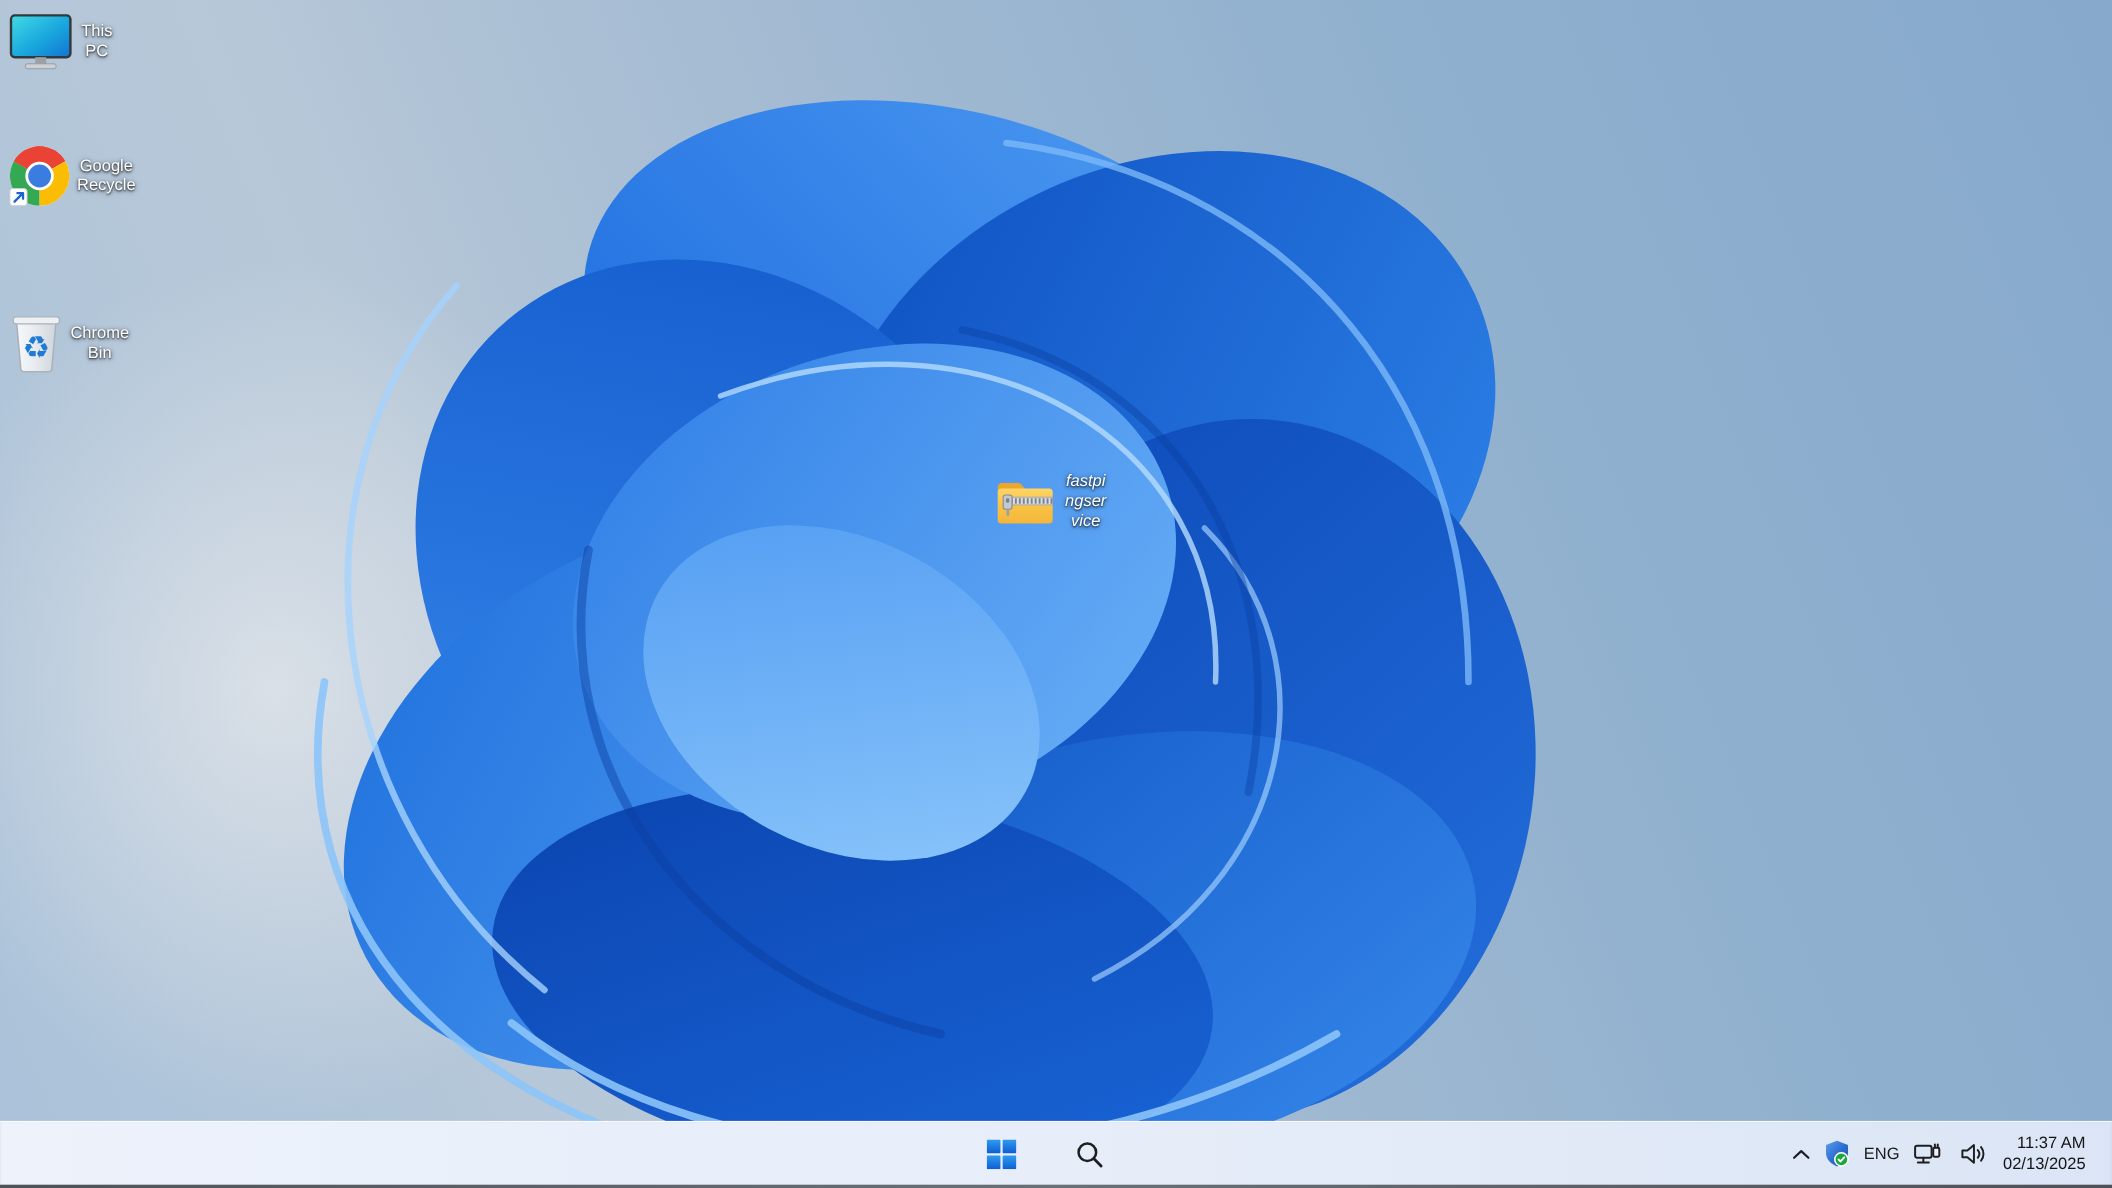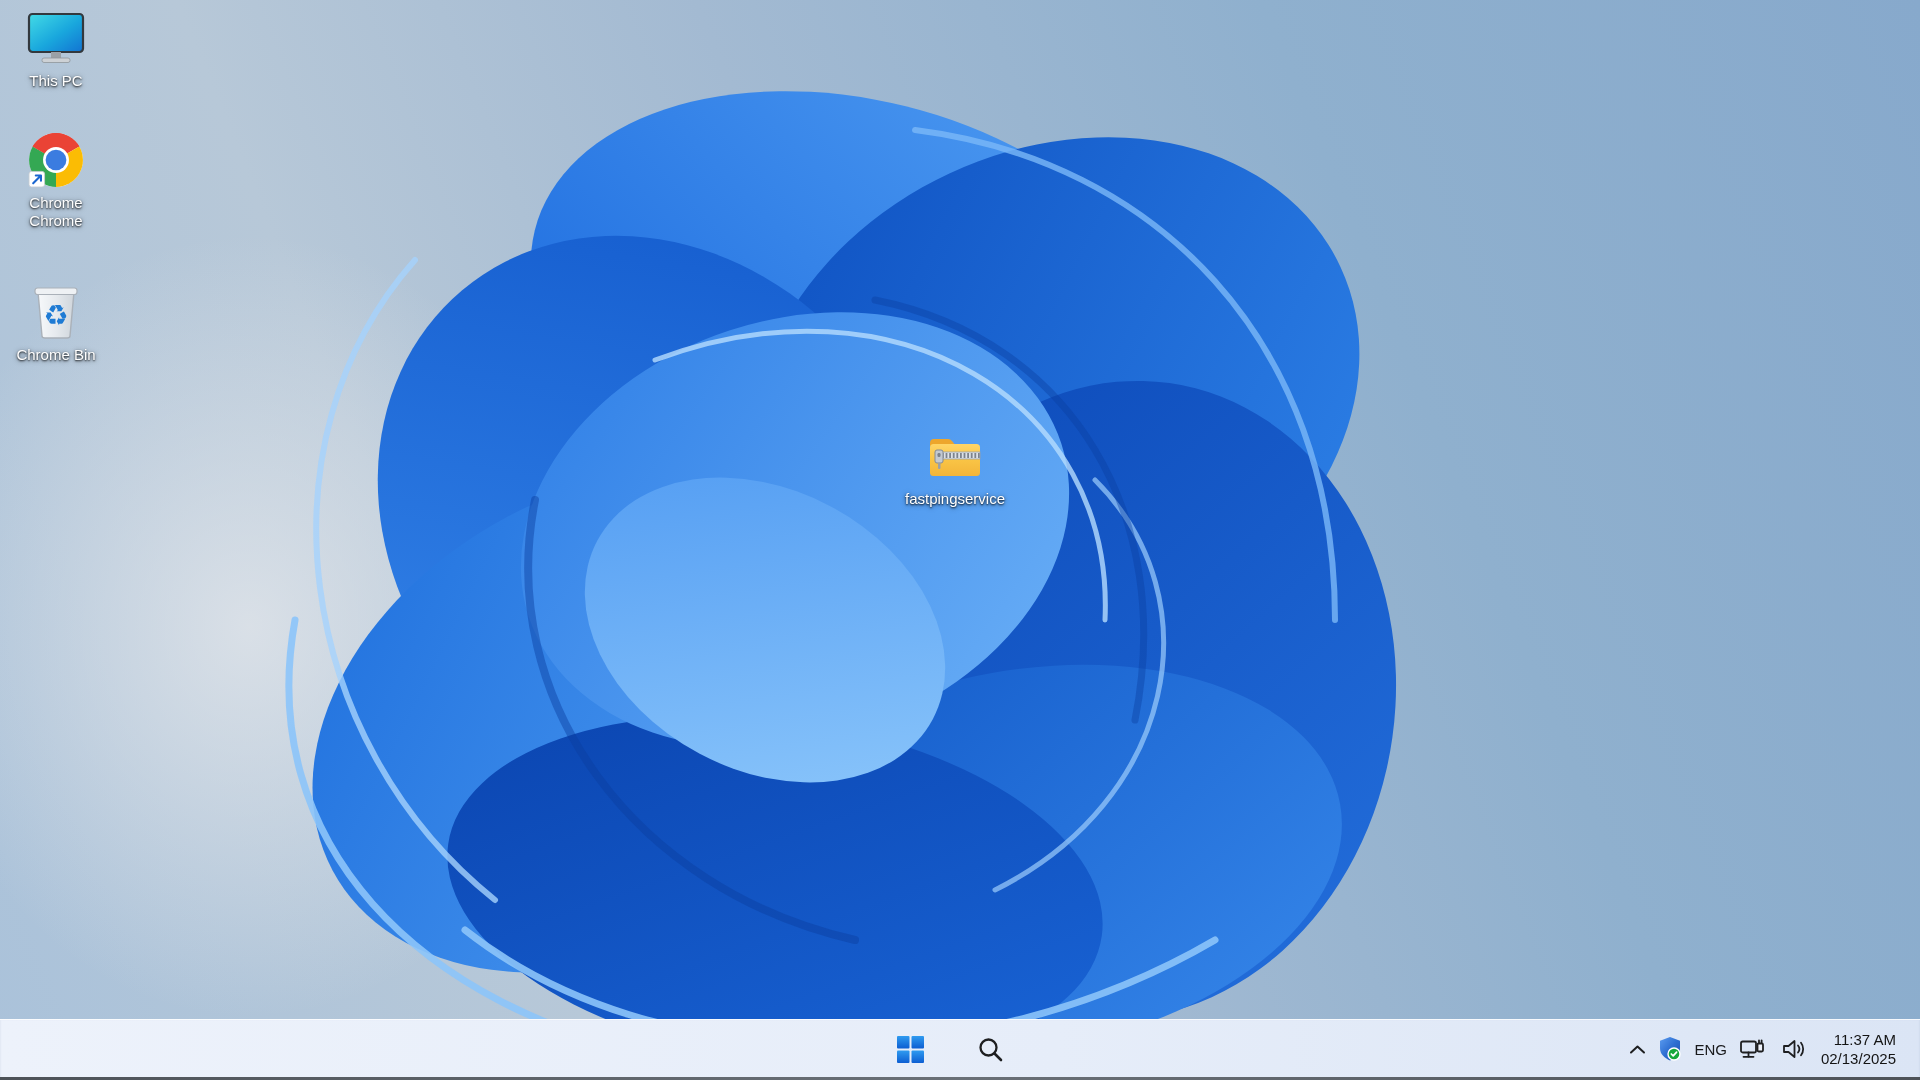--- a/index.html
+++ b/index.html
@@ -11,30 +11,30 @@
       radial-gradient(ellipse 480px 560px at 13% 58%, rgba(228,231,235,.78), rgba(228,231,235,0) 70%),
       linear-gradient(248deg, #87a9cc 0%, #8fb0ce 28%, #a3bad2 52%, #b7c8d8 74%, #aac2da 100%);
   }
 
   
   .bloom-svg { position:absolute; left:0; top:0; width:1920px; height:1080px; }
 
   
   .icon-cell {
     position:absolute; width:96px;
-    display:flex; flex-direction:column; align-items:center; gap:6px;
+    display:flex; flex-direction:row; align-items:center; gap:6px;
     cursor:default;
   }
   .icon-art { display:flex; align-items:center; justify-content:center; height:56px; }
   .icon-label {
     font-size:15px; line-height:18px; color:#ffffff; text-align:center;
     text-shadow:0 1px 2px rgba(0,0,0,.85), 0 1px 5px rgba(0,0,0,.55);
     max-width:96px;
   }
-  .icon-label.break-all { word-break:break-all; max-width:104px; }
+  .icon-label.break-all { word-break:break-all; max-width:104px;font-style:italic; }
 
   
   .taskbar {
     position:absolute; left:0; bottom:0; width:1920px; height:61px;
     background:linear-gradient(90deg,#edf2fb 0%, #e6edf9 55%, #dbe5f5 100%);
     border-top:1px solid rgba(255,255,255,.75);
     box-shadow:0 -1px 2px rgba(120,140,170,.25) inset;
   }
   .taskbar::after {
     content:""; position:absolute; left:0; bottom:0; width:100%; height:3px;
@@ -157,21 +157,21 @@
       <path d="M27 27 L27 53 A26 26 0 0 0 49.5 14 Z" fill="#fbbc04"></path>
       <path d="M27 27 L4.5 14 A26 26 0 0 1 49.5 14 L27 14 Z" fill="#ea4335"></path>
       <circle cx="27" cy="27" r="12.5" fill="#ffffff"></circle>
       <circle cx="27" cy="27" r="10" fill="#3b7ce0"></circle>
       <g>
         <rect x="1" y="38" width="15" height="15" rx="2.5" fill="#ffffff" stroke="#c9cdd2" stroke-width="0.8"></rect>
         <path d="M5 49.5 L12 42.5 M12.5 47 L12.5 42 L7.5 42" fill="none" stroke="#1a66d0" stroke-width="2" stroke-linecap="round" stroke-linejoin="round"></path>
       </g>
     </svg>
   </div>
-  <div class="icon-label">Chrome Chrome</div>
+  <div class="icon-label">Google Recycle</div>
 </div>
 
 <div class="icon-cell" style="left:8px; top:284px;">
   <div class="icon-art">
     <svg width="50" height="56" viewBox="0 0 50 56">
       <defs>
         <linearGradient id="bin" x1="0" y1="0" x2="1" y2="0">
           <stop offset="0" stop-color="#f7f9fb"></stop>
             <stop offset="0.5" stop-color="#e6eaee"></stop>
             <stop offset="1" stop-color="#cfd5db"></stop>

